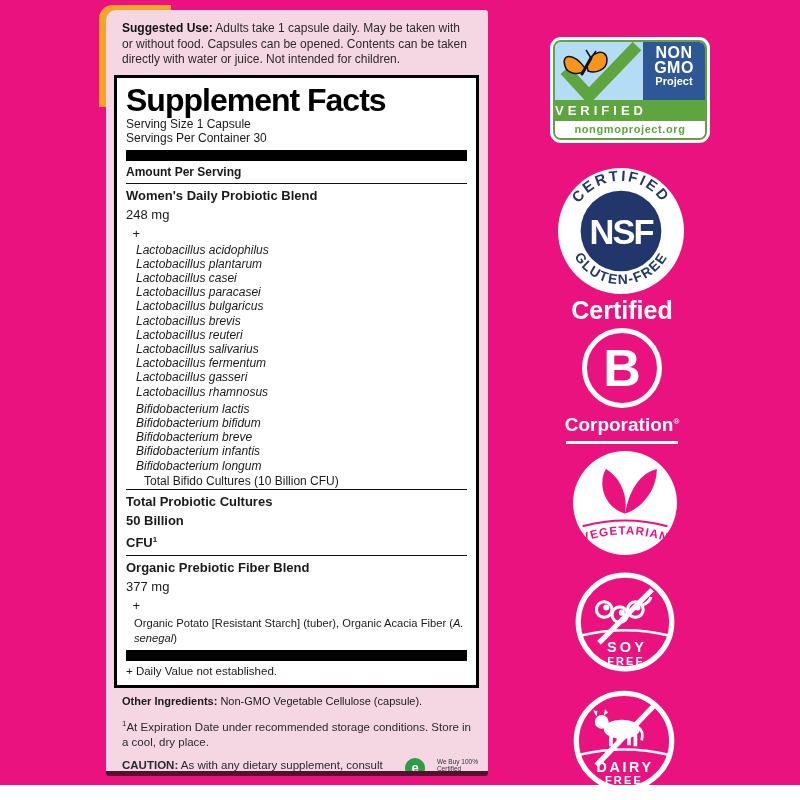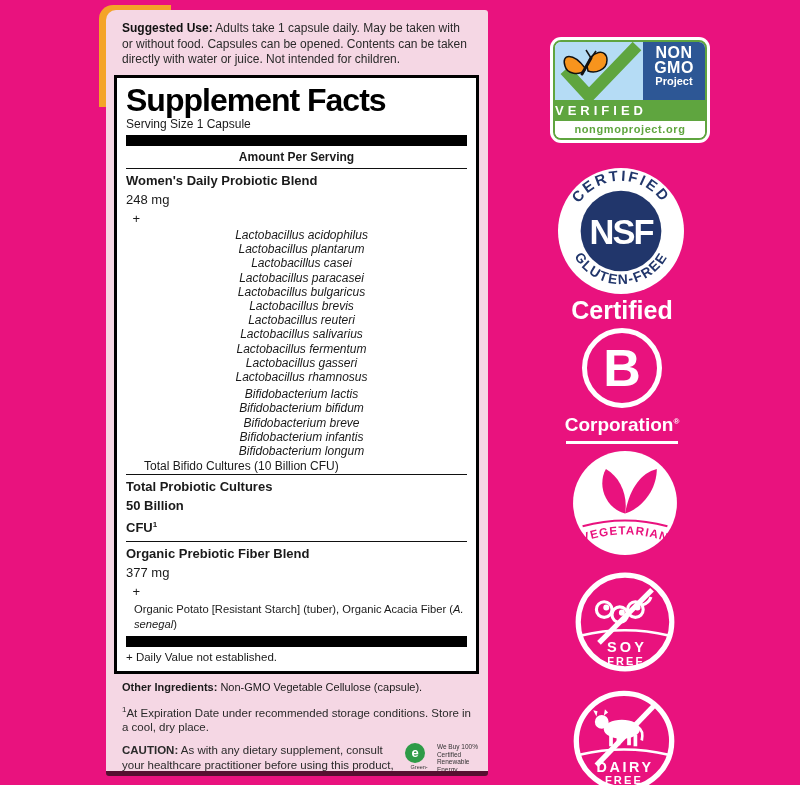--- a/index.html
+++ b/index.html
@@ -13,26 +13,26 @@
     background:#F5D7E4; border-radius:10px 3px 3px 3px; border-bottom:5px solid #551030;
     color:#1a1a1a; overflow:hidden; }
   .suggested { margin:11px 16px 7px 16px; font-size:12px; line-height:15.5px; color:#2a2a2a; }
   .suggested b { color:#111; }
 
   .facts { margin:0 9px 0 8px; background:#fff; border:3px solid #000; padding:5px 9px 7px 9px; }
   .facts-title { font-size:32px; line-height:34px; font-weight:bold; letter-spacing:-1px; color:#000; }
   .serving { font-size:12px; line-height:14.5px; }
   .bar { height:11px; background:#000; margin-top:4px; }
   .aps { font-size:12px; line-height:17px; font-weight:bold; border-bottom:1px solid #111;
-    padding:3px 0 2px 0;text-align:center; }
+    padding:3px 0 2px 0; }
   .row { display:flex; align-items:baseline; font-size:13px; line-height:19px; font-weight:bold; padding-top:2px;flex-direction:column; }
   .row .amt { width:86px; text-align:left; }
   .row .dv { width:14px; text-align:right; }
   .row .nm { flex:1; }
-  .species { font-style:italic; font-size:12px; line-height:14.2px; padding-left:10px;text-align:center; }
+  .species { font-style:italic; font-size:12px; line-height:14.2px; padding-left:10px; }
   .totline { font-size:12px; line-height:16px; padding-left:18px; }
   .sep { border-bottom:1px solid #111; padding-bottom:3px; }
   .sep-t { border-top:1.5px solid #111; }
   .fiber-ing { font-size:11.2px; line-height:15px; padding:1px 0 2px 8px; }
   .footnote { font-size:11.5px; line-height:14px; padding-top:3px; }
   sup { font-size:8px; }
 
   .other-ing { margin:6px 16px 0 16px; font-size:11px; line-height:14px; }
   .expnote { margin:8px 16px 0 16px; font-size:11.5px; line-height:15px; color:#2a2a2a; }
   .caution-wrap { display:flex; margin:8px 10px 0 16px; }
@@ -82,20 +82,21 @@
 
   <div class="orange-corner"></div>
 
   <div class="label">
 
     <p class="suggested"><b>Suggested Use:</b><span> Adults take 1 capsule daily. May be taken with or without food. Capsules can be opened. Contents can be taken directly with water or juice. Not intended for children.</span></p>
 
     <div class="facts">
       <div class="facts-title">Supplement Facts</div>
       <div class="serving">Serving Size 1 Capsule</div>
+      <div class="serving">Servings Per Container 30</div>
       <div class="bar"></div>
       <div class="aps">Amount Per Serving</div>
 
       <div class="row">
         <span class="nm">Women's Daily Probiotic Blend</span>
         <span class="amt" style="font-weight:normal">248 mg</span>
         <span class="dv" style="font-weight:normal">+</span>
       </div>
 
       <div class="species">Lactobacillus acidophilus</div>

